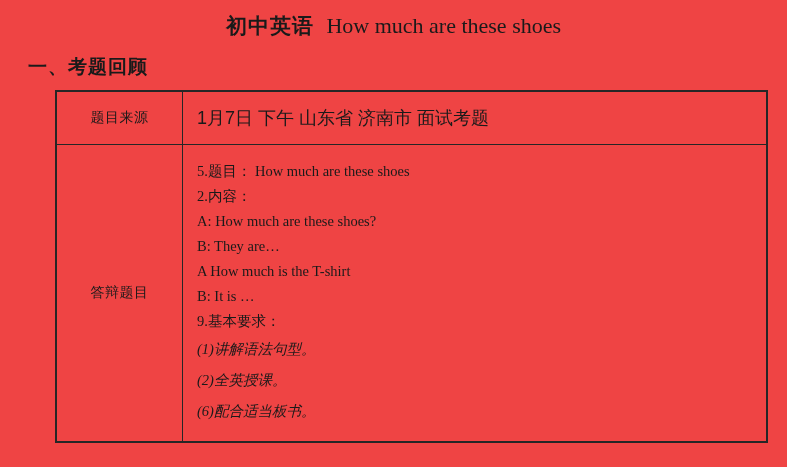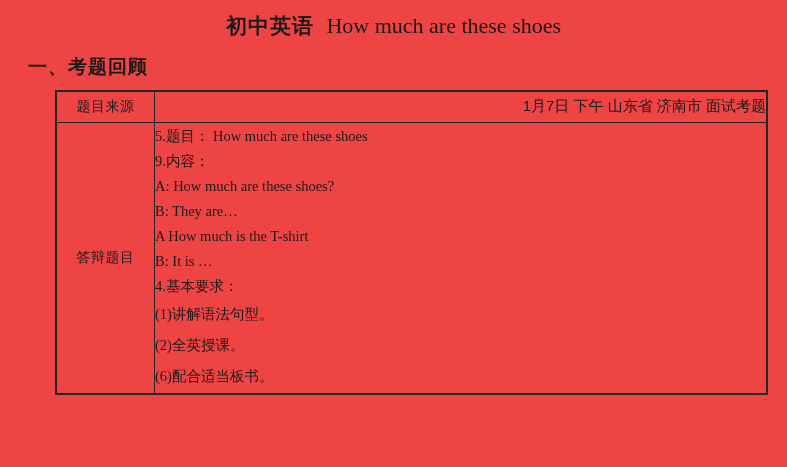--- a/index.html
+++ b/index.html
@@ -51,54 +51,55 @@
     position: absolute;
     top: 90px;
     left: 55px;
     width: 713px;
     border-collapse: collapse;
     table-layout: fixed;
     border: 2px solid #262626;
   }
   table.qtable td {
     border: 1px solid #262626;
-    padding: 0;
+    padding: 14px;
     vertical-align: middle;
   }
   td.label-cell {
     width: 97px;
     text-align: center;
     font-family: "Liberation Sans", "DejaVu Sans", sans-serif;
     font-size: 14px;
     letter-spacing: 0.5px;
   }
   tr.row-source { height: 31px; }
   tr.row-lecture { height: 272px; }
   tr.row-defense { height: 48px; }
 
   td.source-content {
-    text-align: right;
+    text-align: left;
     font-family: "Liberation Sans", "DejaVu Sans", sans-serif;
-    font-size: 15px;
+    font-size: 18px;
   }
   td.lecture-content {
     vertical-align: top;
     padding: 4px 8px 0 7px;
     font-family: "Liberation Serif", "DejaVu Serif", "Liberation Sans", serif;
     font-size: 14.5px;
   }
   .line {
     height: 25px;
     line-height: 25px;
     white-space: nowrap;
     overflow: hidden;
   }
   .line.tall {
     height: 31px;
     line-height: 31px;
+    font-style: italic;
   }
   td.defense-content {
     padding-left: 9px;
     font-family: "Liberation Serif", "DejaVu Serif", serif;
     font-size: 14.5px;
   }
 </style>
 </head>
 <body>
 
@@ -114,26 +115,26 @@
   <table class="qtable">
     <tbody>
         <tr class="row-source">
       <td class="label-cell">题目来源</td>
       <td class="source-content">1月7日 下午 山东省 济南市 面试考题</td>
     </tr>
     <tr class="row-lecture">
       <td class="label-cell">答辩题目</td>
       <td class="lecture-content">
         <div class="line">5.题目： How much are these shoes</div>
-        <div class="line">9.内容：</div>
+        <div class="line">2.内容：</div>
         <div class="line">A: How much are these shoes?</div>
         <div class="line">B: They are…</div>
         <div class="line">A How much is the T-shirt</div>
         <div class="line">B: It is …</div>
-        <div class="line">4.基本要求：</div>
+        <div class="line">9.基本要求：</div>
         <div class="line tall">(1)讲解语法句型。</div>
         <div class="line tall">(2)全英授课。</div>
         <div class="line tall">(6)配合适当板书。</div>
       </td>
     </tr>
   </tbody>
     </table>
 
 </div>
 

